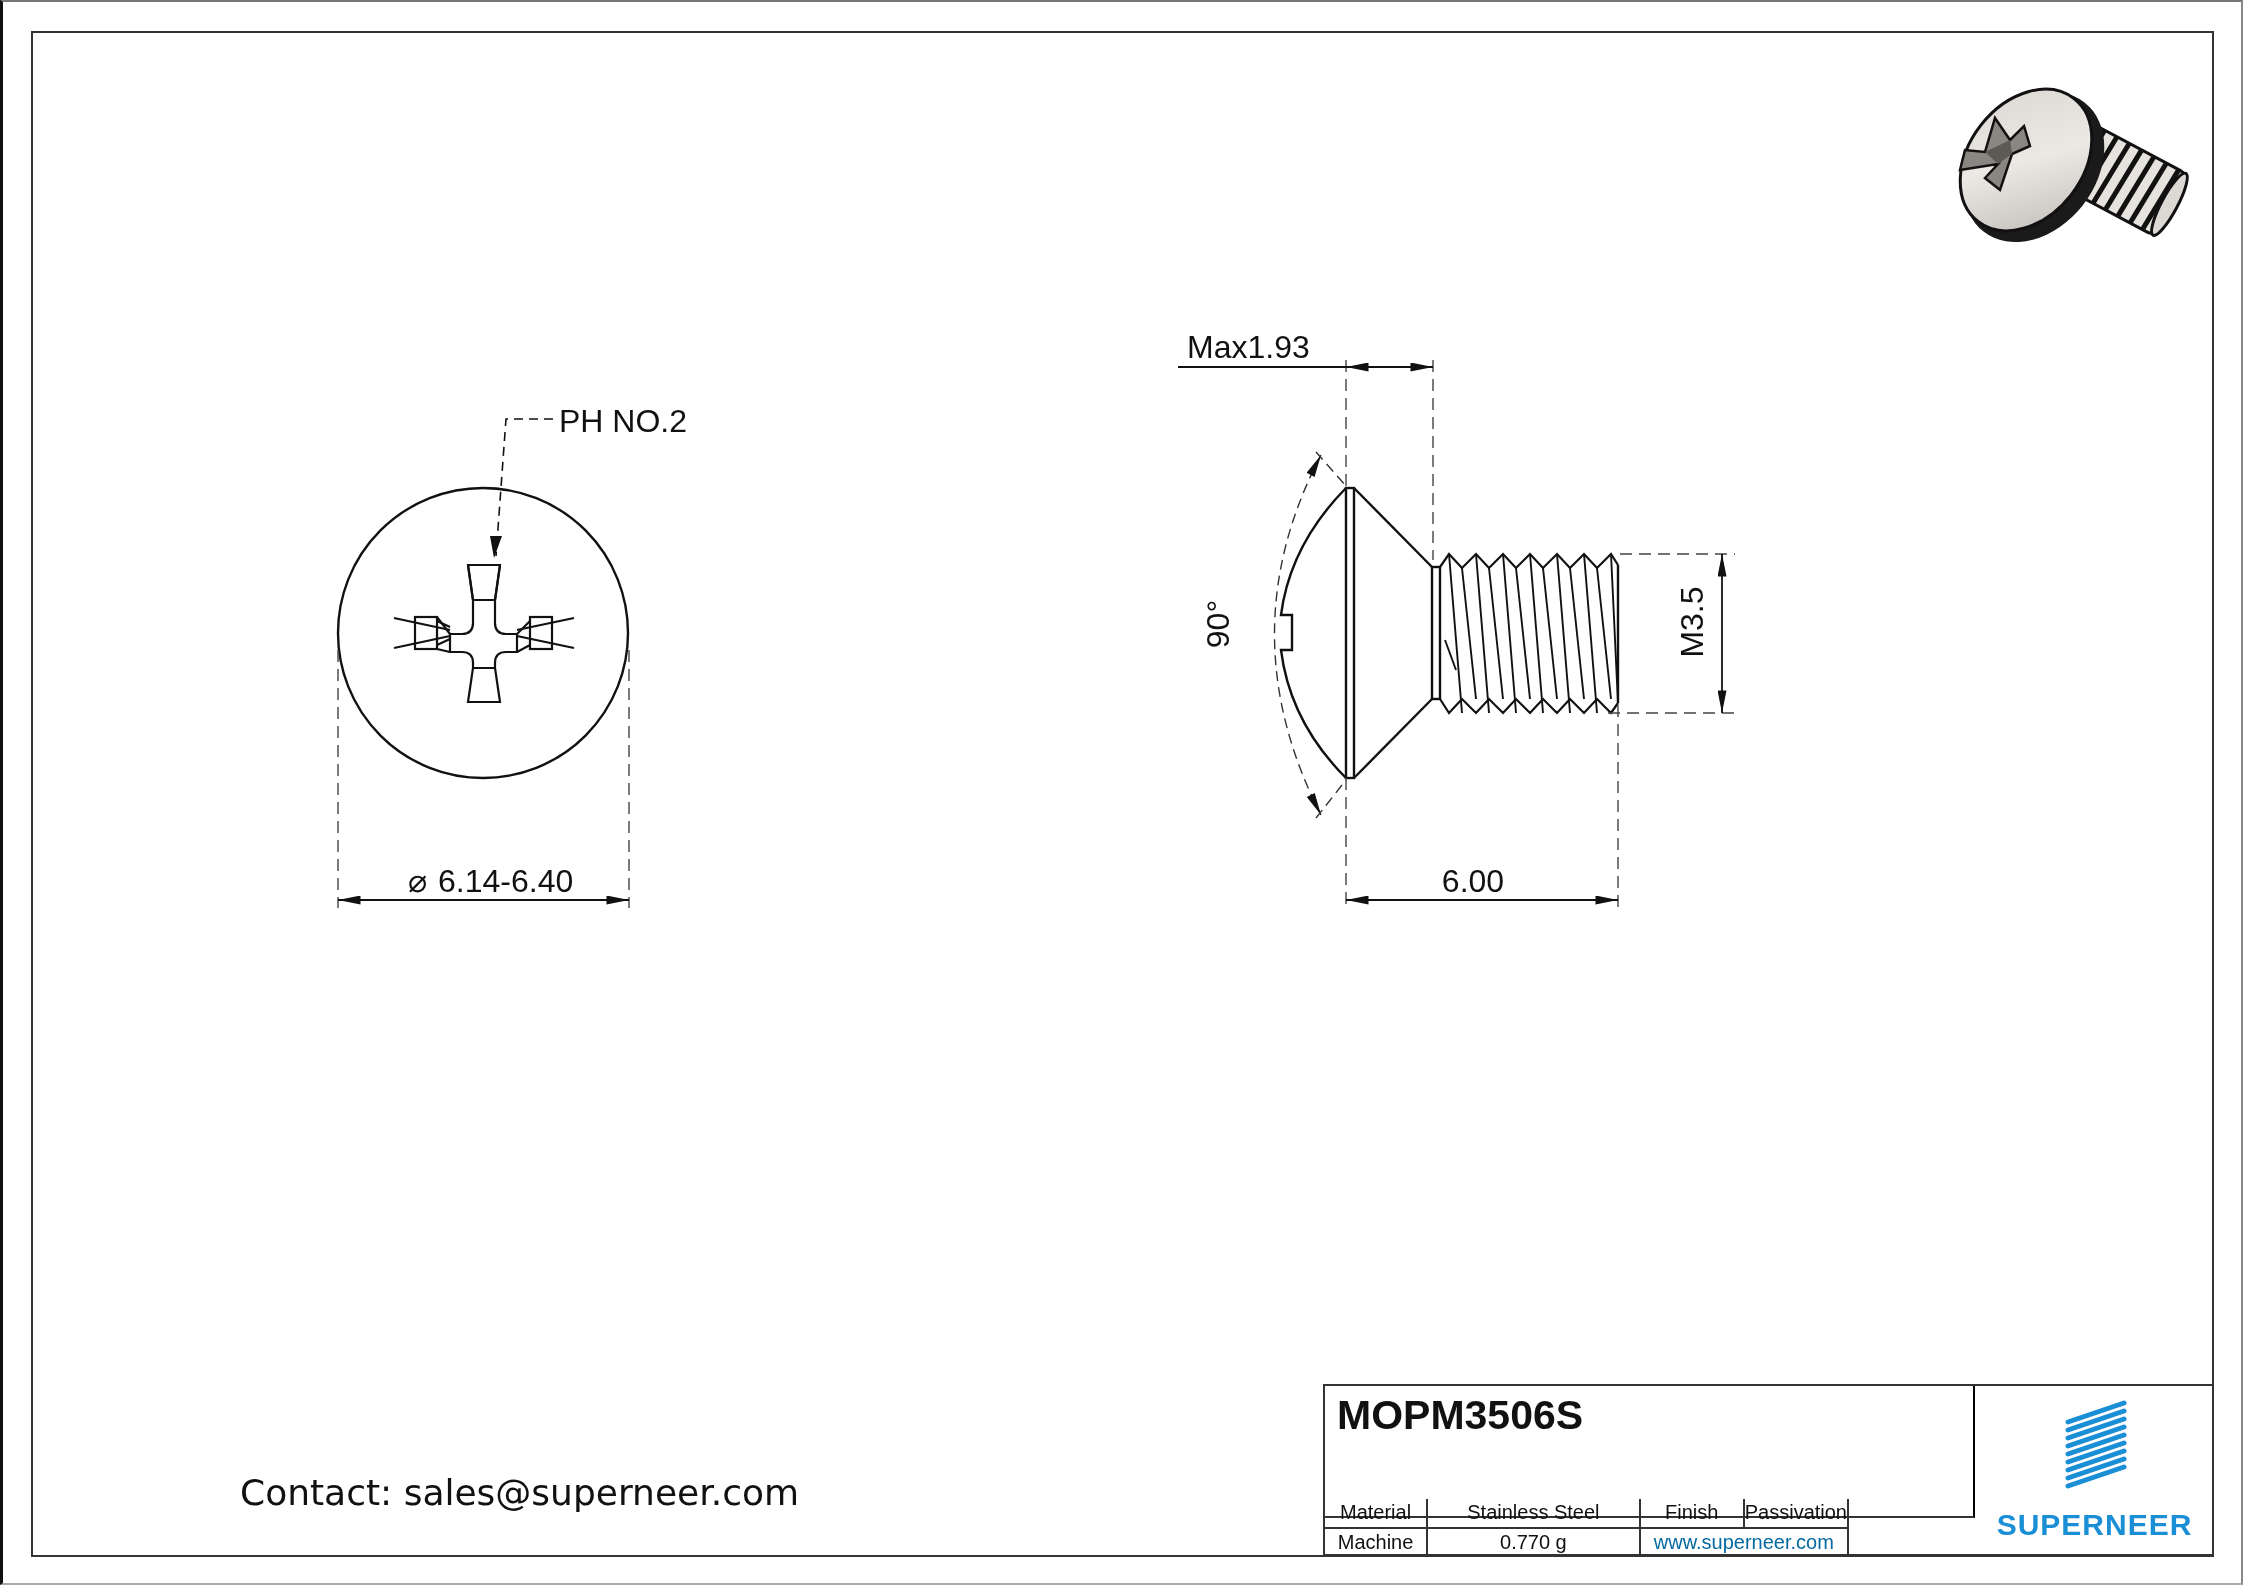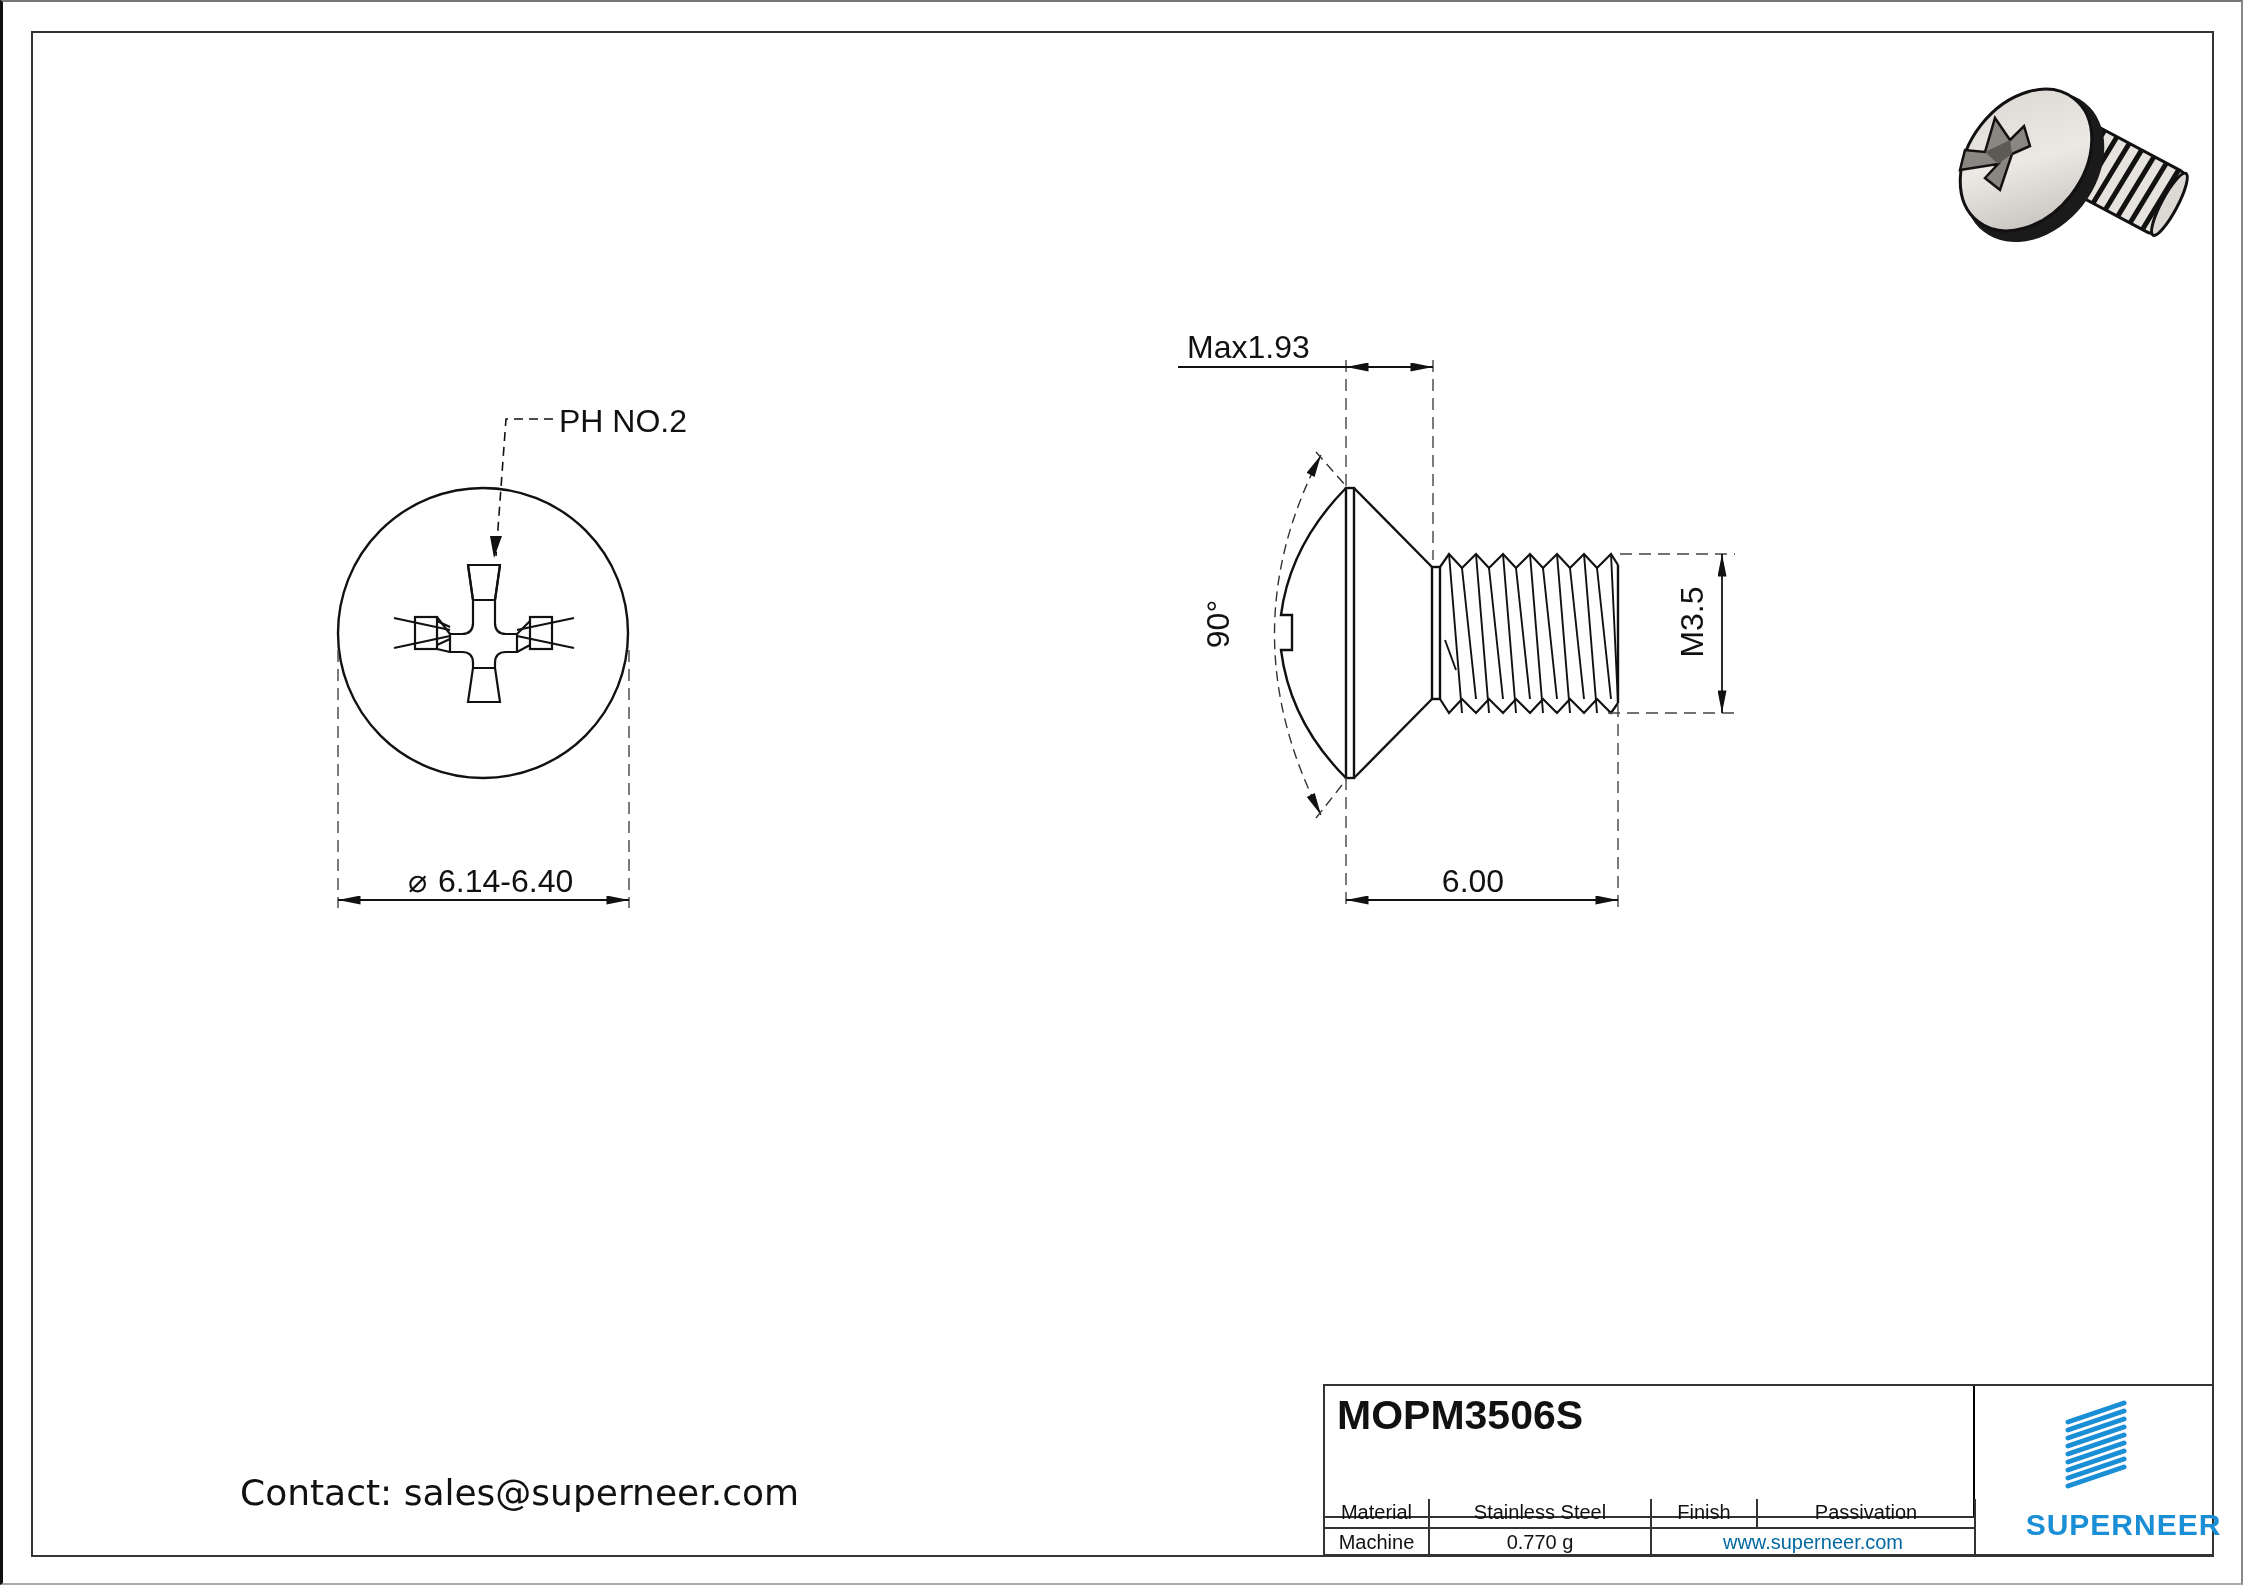--- a/index.html
+++ b/index.html
@@ -6,28 +6,28 @@
   body { width:2245px; height:1587px; position:relative; overflow:hidden; font-family:"Liberation Sans", sans-serif; }
   .page-frame { position:absolute; left:0; top:0; width:2243px; height:1585px; border-left:3px solid #111; border-top:2px solid #777; border-right:2px solid #888; border-bottom:2px solid #aaa; box-sizing:border-box; }
   .drawing-border { position:absolute; left:31px; top:31px; width:2183px; height:1526px; border:2px solid #333; box-sizing:border-box; }
   svg.drawing { position:absolute; left:0; top:0; }
   .dim-text { font-family:"Liberation Sans", sans-serif; fill:#111; }
   .contact { position:absolute; left:240px; top:1472px; font-family:"DejaVu Sans", sans-serif; font-size:36px; color:#111; letter-spacing:0px; white-space:nowrap; }
   .title-block { position:absolute; left:1323px; top:1384px; width:891px; height:172px; border:2px solid #333; box-sizing:border-box; background:#fff; }
   .tb-main { position:absolute; left:0; top:0; width:650px; height:132px; border-right:2px solid #000000; border-bottom:2px solid #333; box-sizing:border-box; }
   .part-no { position:absolute; left:12px; top:6px; font-weight:bold; font-size:41px; color:#111; letter-spacing:0px; }
   .desc { position:absolute; left:12px; top:54px; font-size:19px; color:#111; line-height:22px; }
-  .tb-table { position:absolute; left:0; top:113px; width:651px; height:57px; border-collapse:collapse; }
+  .tb-table { position:absolute; left:0; top:113px; width:524px; height:57px; border-collapse:collapse; }
   .tb-table td { border:2px solid #333; font-size:20px; color:#111; text-align:center; padding:0; height:27px; }
   .tb-table tr:first-child td { border-top:none; }
   .tb-table tr td:first-child { border-left:none; }
   .tb-table tr:last-child td { border-bottom:none; }
   .tb-table td.link { color:#0369a1; }
   .tb-logo { position:absolute; left:650px; top:0; width:239px; height:168px; }
-  .brand { position:absolute; left:0; width:239px; top:122px; text-align:center; font-weight:bold; font-size:30px; color:#1a8fd6; letter-spacing:1px;margin-left:29px; }
+  .brand { position:absolute; left:0; width:239px; top:122px; text-align:center; font-weight:bold; font-size:30px; color:#1a8fd6; letter-spacing:1px; }
 </style>
 </head>
 <body>
 
 <div class="page-frame"></div>
 <div class="drawing-border"></div>
 
 <svg class="drawing" width="2245" height="1587" viewBox="0 0 2245 1587">
   <defs>
     <marker id="arr" viewBox="0 0 20 8" refX="20" refY="4" markerWidth="26" markerHeight="9" markerUnits="userSpaceOnUse" orient="auto-start-reverse">

